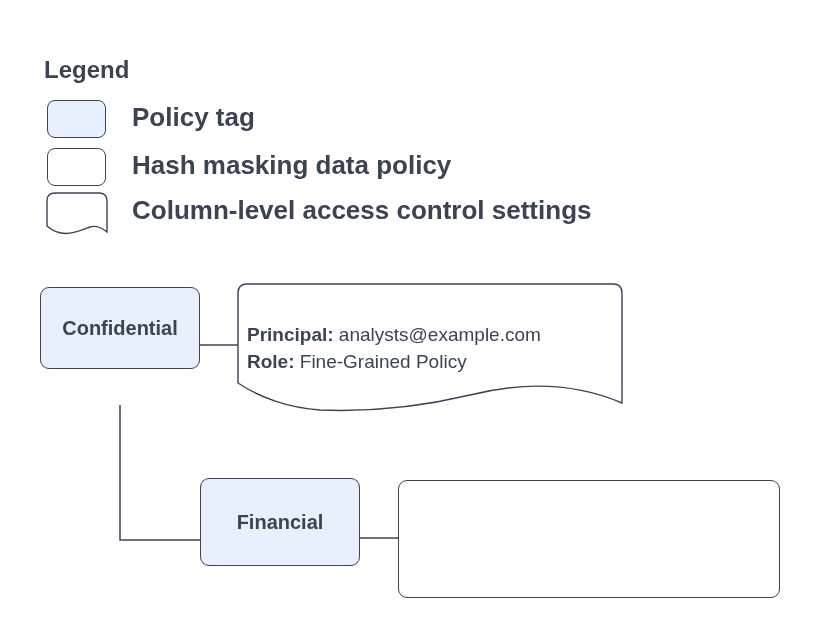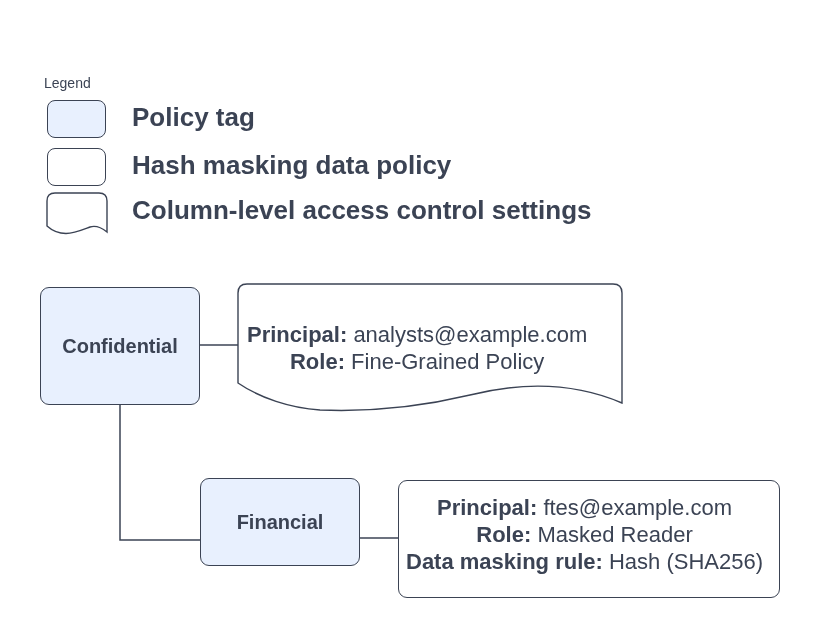--- a/index.html
+++ b/index.html
@@ -17,36 +17,36 @@
   }
   .layer{position:absolute;left:0;top:0;}
   .doc-shape{fill:var(--shape-fill);stroke:var(--stroke);stroke-width:1.4;}
   .connector{fill:none;stroke:var(--stroke);stroke-width:1.5;}
   .swatch{
     position:absolute;left:47px;width:59px;height:38px;box-sizing:border-box;
     border:1.5px solid var(--stroke);border-radius:8px;background:var(--shape-fill);
   }
   .swatch.policy-fill{background:var(--policy-tag-fill);}
   .legend-title{
-    position:absolute;left:44px;top:70px;font-size:14px;font-weight:normal;line-height:27px;
+    position:absolute;left:44px;top:56px;font-size:24px;font-weight:bold;line-height:27px;
   }
   .legend-label{
     position:absolute;left:132px;font-size:26px;font-weight:bold;line-height:26px;white-space:nowrap;
   }
   .node{
     position:absolute;box-sizing:border-box;border:1.5px solid var(--stroke);border-radius:9px;
     background:var(--policy-tag-fill);display:flex;align-items:center;justify-content:center;
     font-size:20px;font-weight:bold;
   }
   .policy-box{
     position:absolute;box-sizing:border-box;border:1.5px solid var(--stroke);border-radius:9px;
     background:var(--shape-fill);
   }
   .shape-text{
-    position:absolute;font-size:22px;line-height:27px;white-space:nowrap;text-align:center;
+    position:absolute;font-size:19px;line-height:27px;white-space:nowrap;
   }
   .shape-text .key{font-weight:bold;}
 </style>
 </head>
 <body>
 
 <div class="canvas">
 
   <svg class="layer" width="820" height="640" viewBox="0 0 820 640">
 
@@ -74,48 +74,34 @@
                C 36 38 28 41.5 20 41.5
                C 13 41.5 6 38.5 1 34
                L 1 9 Q 1 1 9 1 Z"></path>
     </svg>
 
     <div class="legend-label" style="top:104px">Policy tag</div>
     <div class="legend-label" style="top:152px">Hash masking data policy</div>
     <div class="legend-label" style="top:197px">Column-level access control settings</div>
   </div>
 
-  <div class="node" style="left:40px;top:287px;width:160px;height:118px">
+  <div class="node" style="left:40px;top:287px;width:160px;height:82px">
     <span>Confidential</span>
   </div>
 
   <div class="node" style="left:200px;top:478px;width:160px;height:88px">
     <span>Financial</span>
   </div>
 
   <div class="shape-text" style="left:247px;top:321px">
     <div>
       <span class="key">Principal:</span>
       <span>analysts@example.com</span>
     </div>
     <div>
       <span class="key">Role:</span>
       <span>Fine-Grained Policy</span>
     </div>
   </div>
 
   <div class="policy-box" style="left:398px;top:480px;width:382px;height:118px"></div>
-  <div class="shape-text" style="left:406px;top:494px">
-    <div>
-      <span class="key">Principal:</span>
-      <span>ftes@example.com</span>
-    </div>
-    <div>
-      <span class="key">Role:</span>
-      <span>Masked Reader</span>
-    </div>
-    <div>
-      <span class="key">Data masking rule:</span>
-      <span>Hash (SHA256)</span>
-    </div>
-  </div>
 
 </div>
 
 </body></html>

